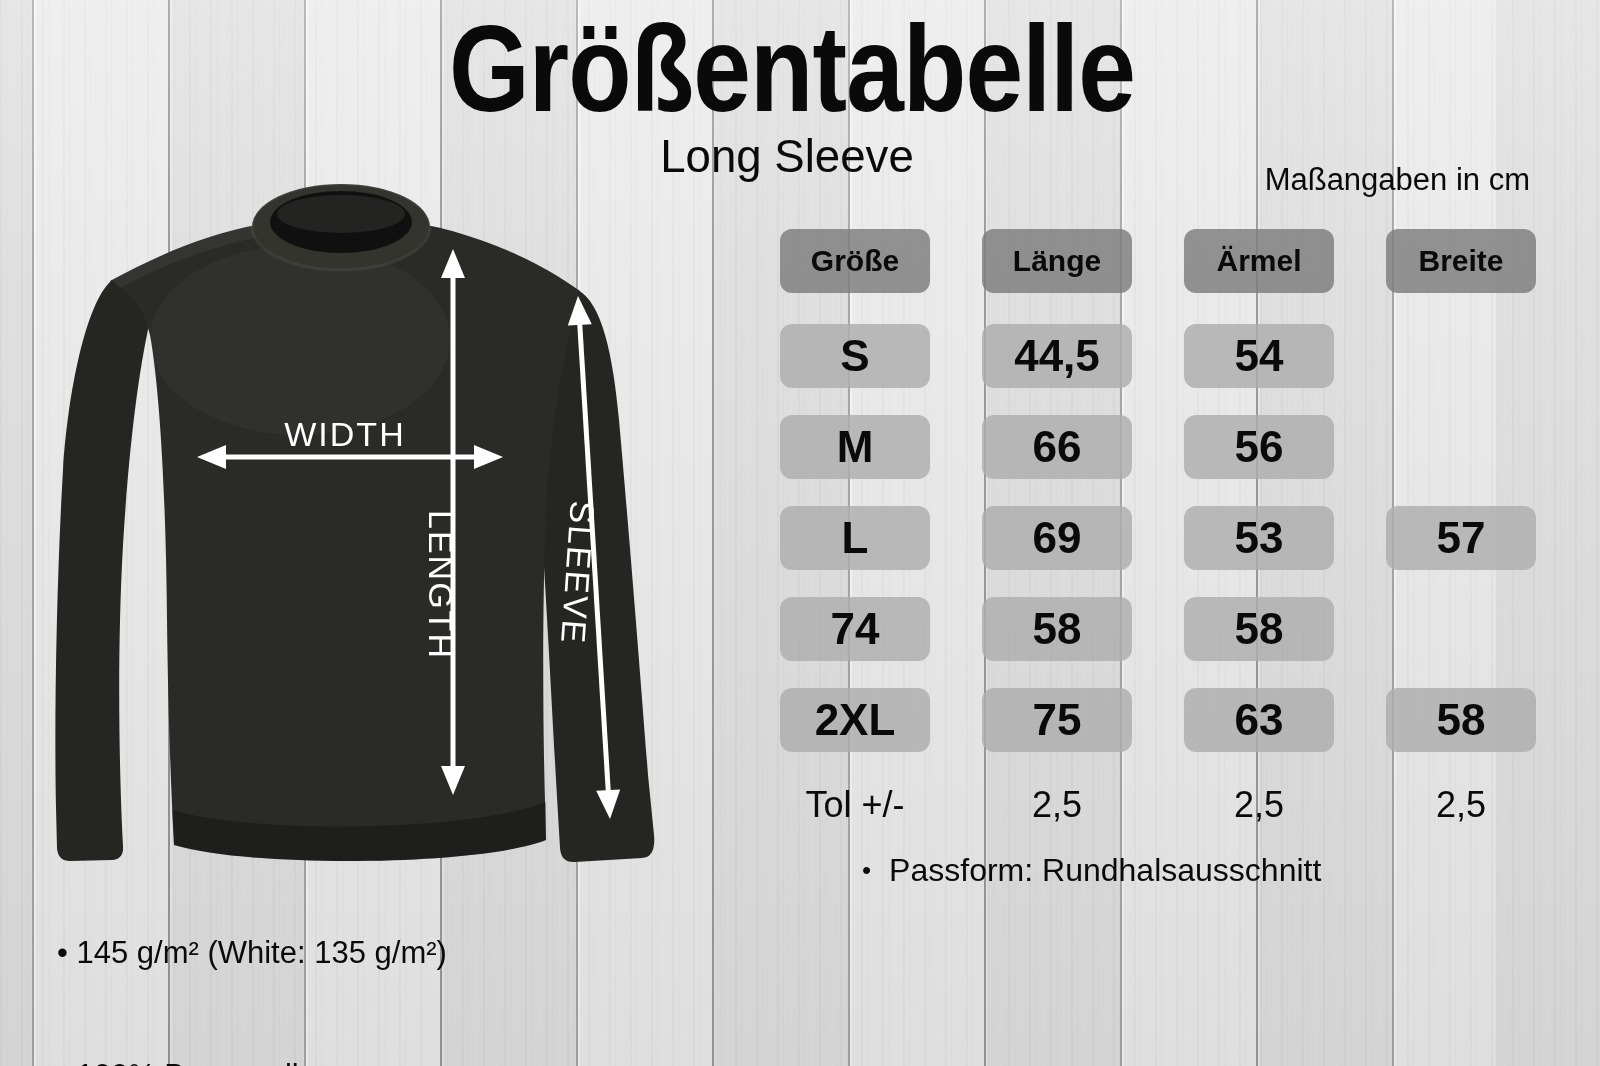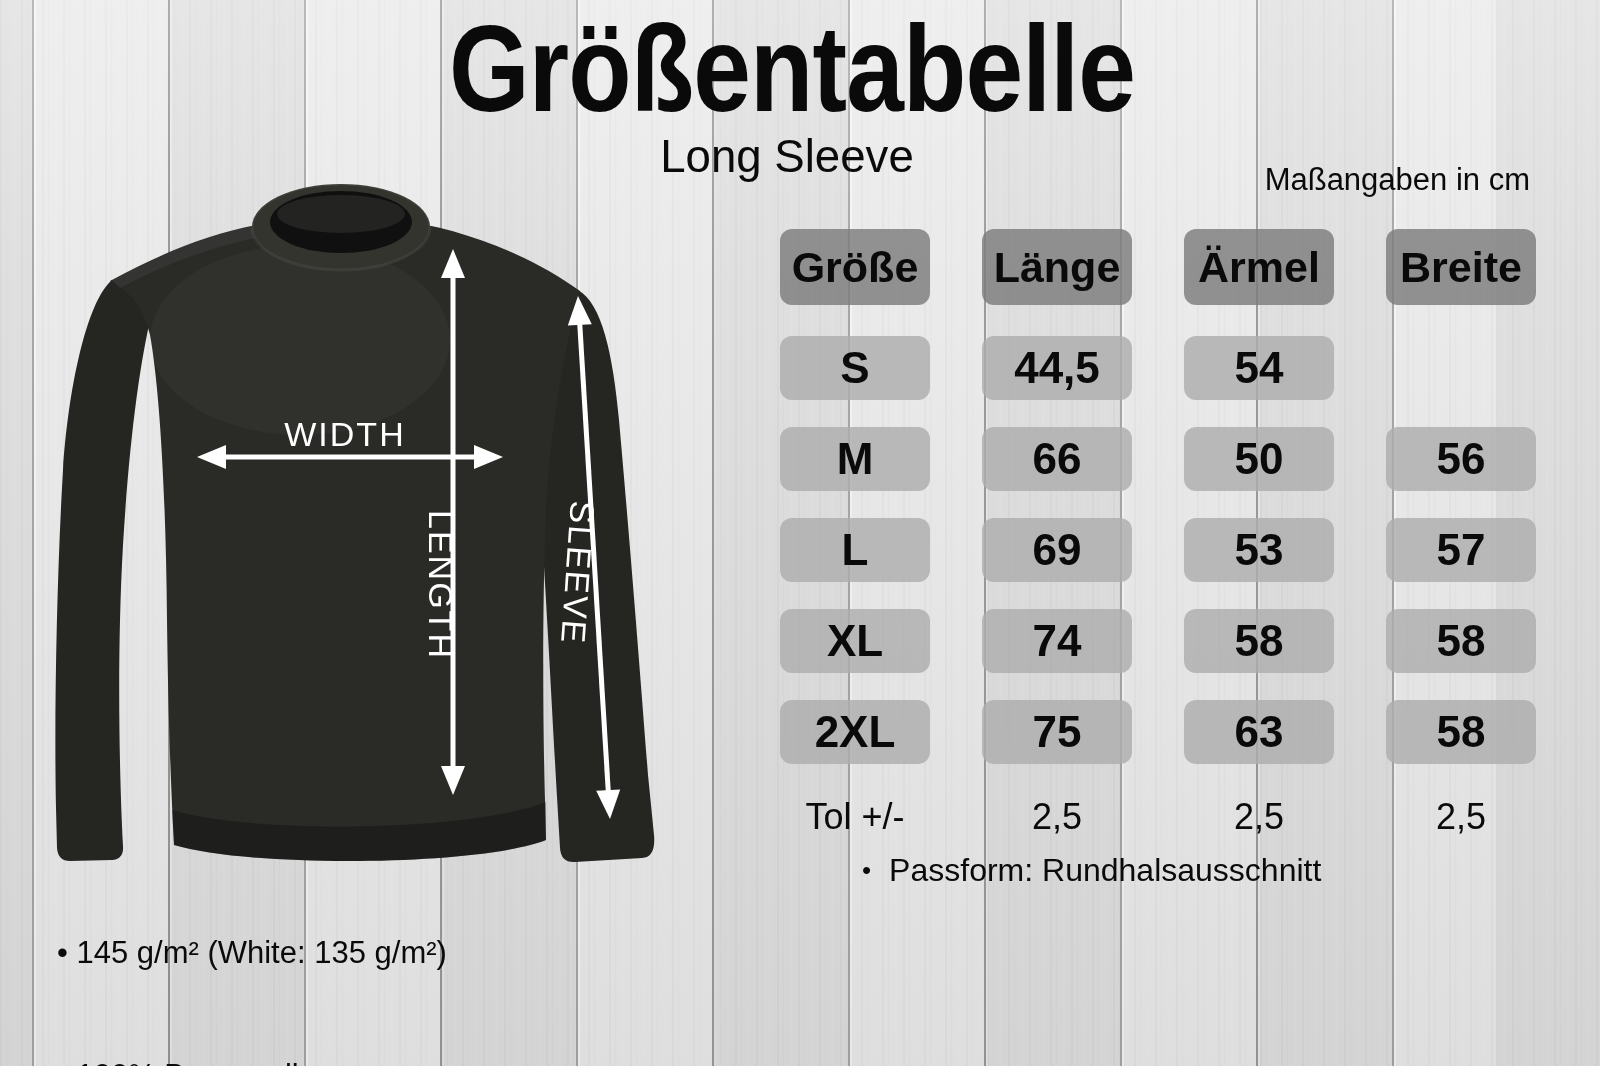--- a/index.html
+++ b/index.html
@@ -37,21 +37,21 @@
     text-align:right;font-size:31px;font-weight:400;
   }
   .size-table{position:absolute;left:780px;top:229px;width:758px;}
   .trow{display:grid;grid-template-columns:repeat(4,150px);column-gap:52px;}
   .trow.header{margin-bottom:31px;}
   .trow.data{margin-bottom:27px;}
   .cell{
     display:flex;align-items:center;justify-content:center;
     border-radius:12px;text-align:center;
   }
-  .hcell{height:76px;background:rgba(125,125,125,0.82);font-size:43px;font-weight:bold;}
+  .hcell{height:64px;background:rgba(125,125,125,0.82);font-size:30px;font-weight:bold;}
   .dcell{height:64px;background:rgba(173,173,173,0.82);font-size:44px;font-weight:bold;}
   .tol-row{margin-top:20px;}
   .tcell{height:52px;background:none;font-size:36px;font-weight:400;}
   .notes-left{
     position:absolute;left:57px;top:850px;
     font-size:31px;line-height:41px;white-space:pre;
   }
   .notes-right{
     position:absolute;left:862px;top:852px;font-size:32px;text-align:center;
   }
@@ -116,33 +116,31 @@
 
     <div class="trow data">
       <div class="cell dcell">S</div>
       <div class="cell dcell">44,5</div>
       <div class="cell dcell">54</div>
     </div>
 
     <div class="trow data">
       <div class="cell dcell">M</div>
       <div class="cell dcell">66</div>
-      <div class="cell dcell">50</div>
       <div class="cell dcell">56</div>
     </div>
 
     <div class="trow data">
       <div class="cell dcell">L</div>
       <div class="cell dcell">69</div>
       <div class="cell dcell">53</div>
       <div class="cell dcell">57</div>
     </div>
 
     <div class="trow data">
-      <div class="cell dcell">XL</div>
       <div class="cell dcell">74</div>
       <div class="cell dcell">58</div>
       <div class="cell dcell">58</div>
     </div>
 
     <div class="trow data">
       <div class="cell dcell">2XL</div>
       <div class="cell dcell">75</div>
       <div class="cell dcell">63</div>
       <div class="cell dcell">58</div>

